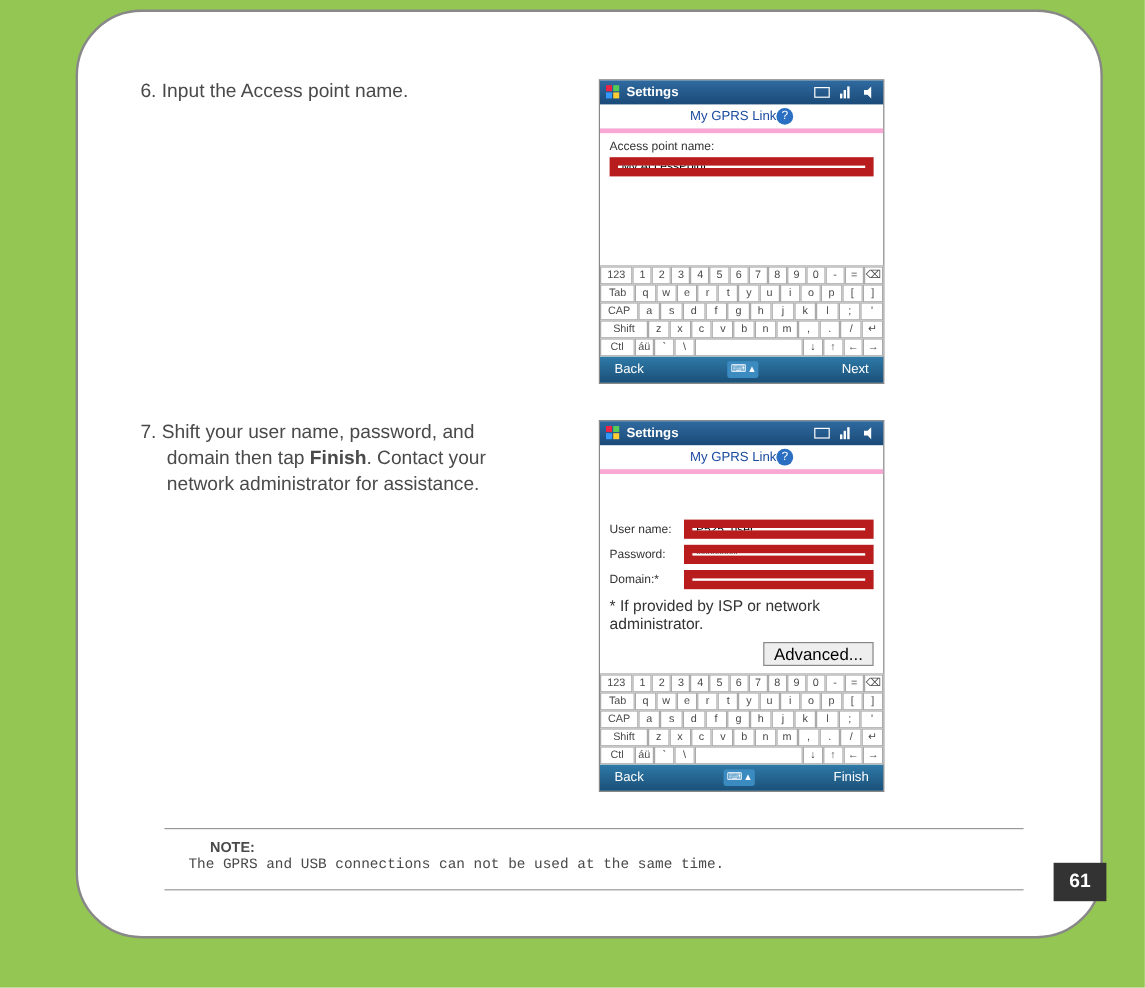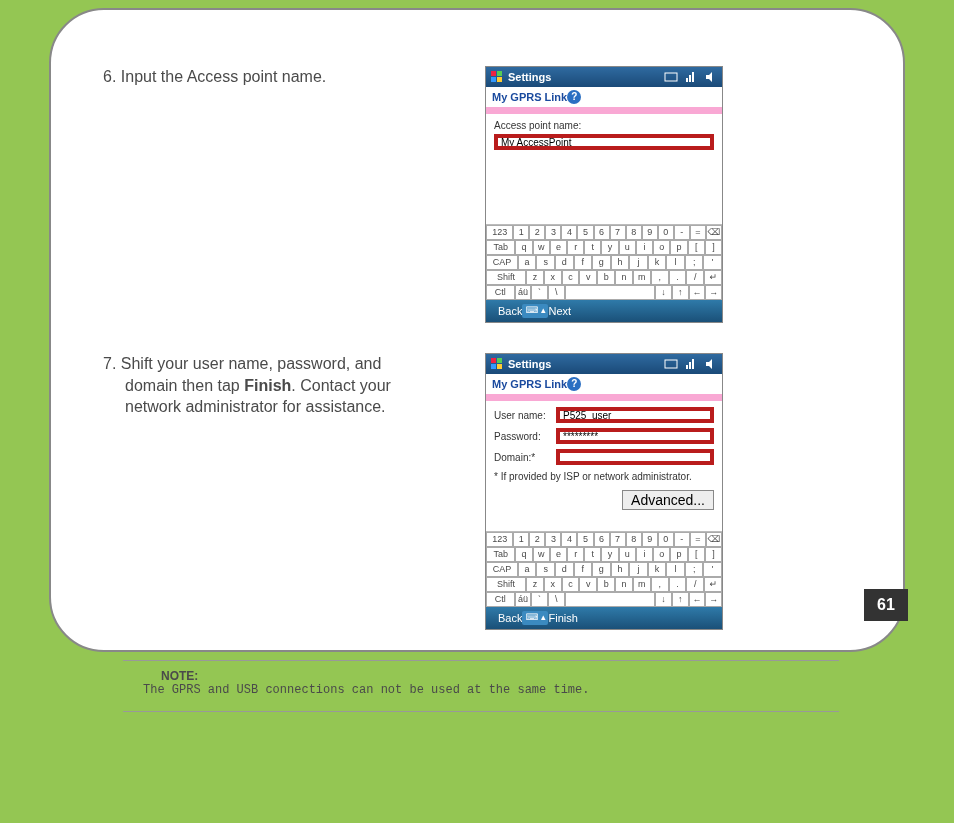--- a/index.html
+++ b/index.html
@@ -6,24 +6,24 @@
     body {
       width: 954px;
       height: 823px;
       background: #94c653;
       font-family: Arial, Helvetica, sans-serif;
       color: #4a4a4a;
       position: relative;
     }
     .page-frame {
       position: absolute;
-      left: 49px;
+      left: 63px;
       top: 8px;
       width: 856px;
-      height: 644px;
+      height: 774px;
       background: #ffffff;
       border-radius: 55px;
       border: 2px solid #888;
       padding: 56px 44px 30px 52px;
     }
     .row {
       display: flex;
       align-items: flex-start;
       gap: 22px;
       margin-bottom: 30px;
@@ -58,58 +58,58 @@
       display: inline-block;
     }
     .wm-titlebar .tb-title { flex: 1; }
     .wm-titlebar .tb-icon {
       width: 14px; height: 14px;
       margin-left: 2px;
     }
     .wm-sub {
       padding: 3px 6px;
       color: #1a4a9e;
-      font-weight: bold;
+      font-weight: normal;
       font-size: 11px;
-      border-bottom: 7px solid #f9a8d4;
+      border-bottom: 4px solid #f9a8d4;
       display: flex;
-      justify-content: flex-start;
+      justify-content: center;
       align-items: center;
     }
     .wm-sub .help {
       width: 14px; height: 14px;
       border-radius: 50%;
       background: #2b6fc2;
       color: #fff;
       font-size: 10px;
       text-align: center;
       line-height: 14px;
     }
     .wm-body {
       padding: 6px 8px;
       min-height: 110px;
       font-size: 10px;
       color: #333;
     }
     .field-label { margin-bottom: 3px; }
     .field-input {
       width: 100%;
-      border: 4px solid #b91c1c;
+      border: 7px solid #b91c1c;
       padding: 1px 3px;
       font-size: 10px;
       height: 16px;
     }
     .form-row {
       display: flex;
       align-items: center;
       margin-bottom: 5px;
     }
     .form-row label { width: 62px; font-size: 10px; }
     .form-row .field-input { flex: 1; }
-    .footnote { font-size: 10px; margin-top: 6px; }
+    .footnote { font-size: 13px; margin-top: 6px; }
     .adv-btn-row { text-align: right; margin-top: 8px; }
     .adv-btn {
       font-size: 14px;
       border: 1px solid #888;
       background: #eee;
       padding: 1px 8px;
     }
     .kb {
       border-top: 1px solid #bbb;
       background: #fff;
@@ -124,21 +124,21 @@
       background: #fff;
     }
     .kb-row span.wide { flex: 1.8; }
     .kb-row span.wider { flex: 2.4; }
     .kb-row span.space { flex: 6; }
     .wm-bottom {
       height: 22px;
       background: linear-gradient(#2f7aa9, #1a5078);
       color: #fff;
       display: flex;
-      justify-content: flex-start;
+      justify-content: space-between;
       align-items: center;
       padding: 0 12px;
       font-size: 11px;
     }
     .wm-bottom .kb-icon {
       width: 26px; height: 14px;
       background: #3b8ac0;
       border-radius: 2px;
       text-align: center;
       font-size: 9px;
@@ -318,21 +318,21 @@
               <rect x="8" y="2" width="2" height="10" fill="#fff"></rect>
             </svg></span>
         <span class="tb-icon"><svg viewBox="0 0 14 14">
               <polygon points="2,5 5,5 8,2 8,12 5,9 2,9" fill="#fff"></polygon>
             </svg></span>
       </div>
       <div class="wm-sub">
         <span>My GPRS Link</span>
         <span class="help">?</span>
       </div>
-      <div class="wm-body" style="min-height:130px;">
+      <div class="wm-body" style="min-height:130px;margin-top:32px;">
         <div class="form-row">
           <label>User name:</label>
           <input type="text" class="field-input" value="P525_user" style="">
         </div>
         <div class="form-row">
           <label>Password:</label>
           <input type="text" class="field-input" value="*********" style="">
         </div>
         <div class="form-row">
           <label>Domain:*</label>

